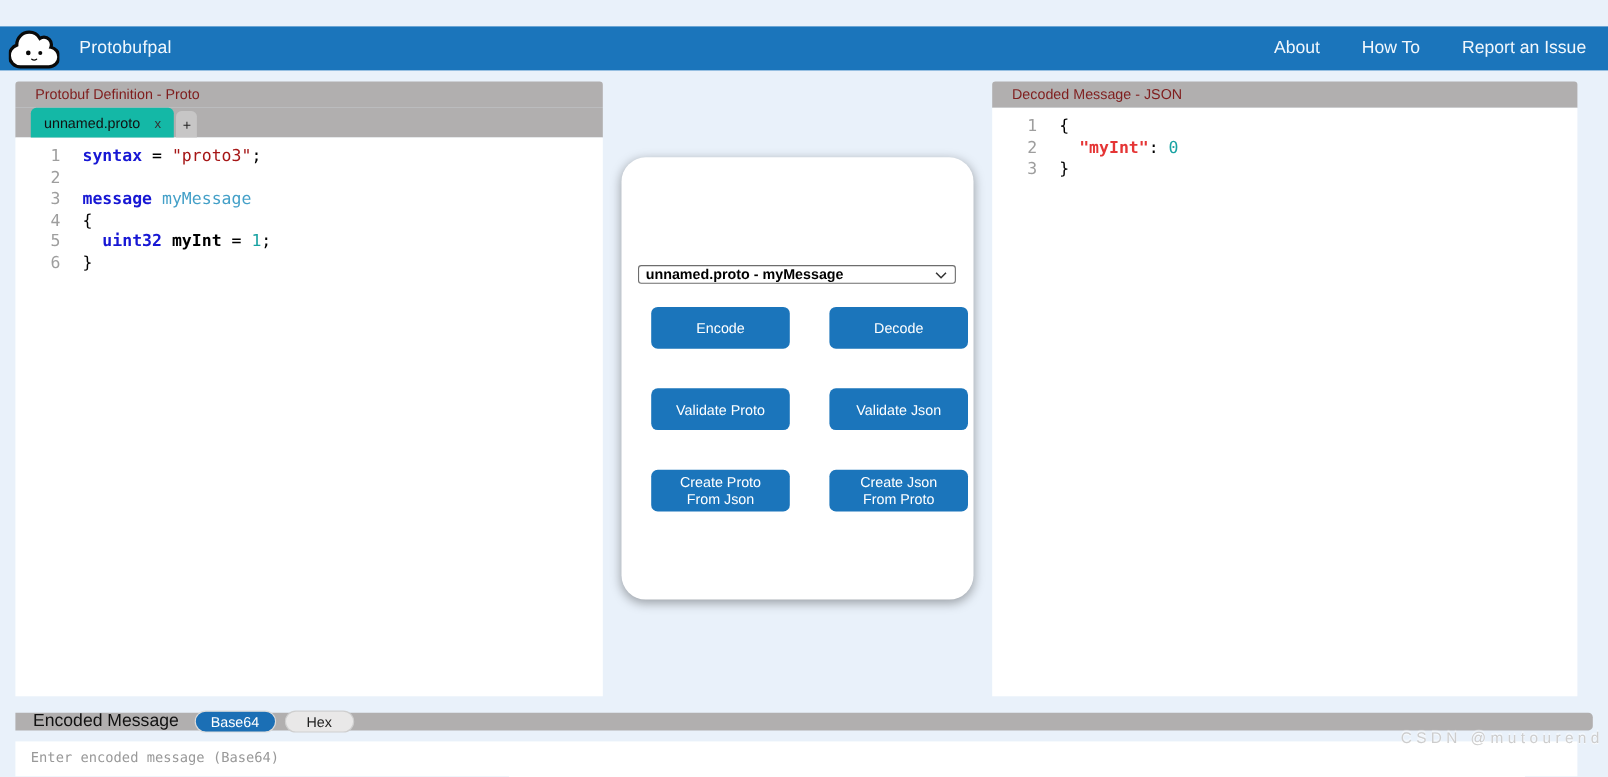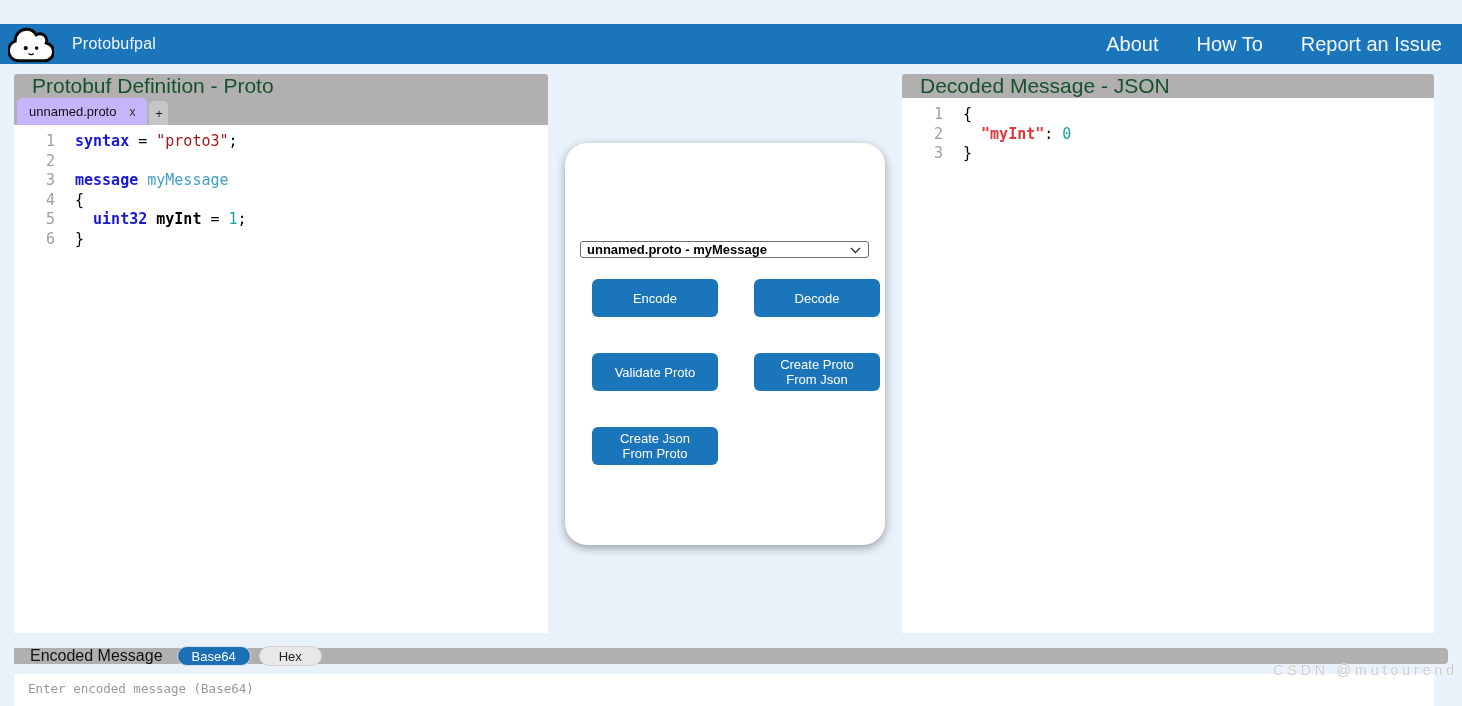--- a/index.html
+++ b/index.html
@@ -12,31 +12,31 @@
   body{font-family:"Liberation Sans",sans-serif;background:var(--page-bg);}
   .page{position:relative;width:1462px;height:706px;}
 
   
   .navbar{position:absolute;left:0;top:0;width:1462px;height:40px;background:var(--blue);
     display:flex;align-items:center;justify-content:space-between;color:#f2f8fd;margin-top:24px;}
   .brand{display:flex;align-items:center;gap:18px;padding-left:8px;cursor:pointer;}
   .brand-logo{width:46px;height:36px;margin-top:2px;}
   .brand-title{font-size:16px;letter-spacing:.2px;}
   .nav-links{display:flex;align-items:center;gap:38px;padding-right:20px;}
-  .nav-links a{color:#f2f8fd;text-decoration:none;font-size:20px;cursor:pointer;}
+  .nav-links a{color:#f2f8fd;text-decoration:none;font-size:16px;cursor:pointer;}
 
   
   .panel{position:absolute;top:74px;}
-  .panel-title{height:24px;line-height:24px;background:var(--header-gray);color:#14532d;
-    font-size:21px;padding-left:18px;border-radius:3px 3px 0 0;}
+  .panel-title{height:24px;line-height:24px;background:var(--header-gray);color:#7f1d1d;
+    font-size:13px;padding-left:18px;border-radius:3px 3px 0 0;}
   .left-panel{left:14px;width:534px;}
   .right-panel{left:902px;width:532px;}
 
   .tab-row{height:27px;background:var(--header-gray);display:flex;align-items:flex-end;}
-  .tab{background:#c4b5fd;height:27px;margin-left:3px;border-radius:5px 5px 0 0;
+  .tab{background:#14b8a6;height:27px;margin-left:14px;border-radius:5px 5px 0 0;
     display:flex;align-items:center;gap:13px;padding:0 12px;font-size:13px;color:#111;cursor:pointer;}
   .tab-close{font-size:12px;color:#333;cursor:pointer;}
   .tab.plus{background:var(--plus-gray);height:24px;width:19px;margin-left:2px;
     justify-content:center;padding:0;font-size:13px;color:#222;}
 
   .editor{background:#fff;font-family:"DejaVu Sans Mono","Liberation Mono",monospace;
     font-size:15px;line-height:19.5px;padding-top:7px;cursor:text;}
   .left-panel .editor{height:508px;}
   .right-panel .editor{height:535px;}
   .cm-line{display:flex;white-space:pre;}
@@ -138,20 +138,21 @@
     <div class="select">
       <span>unnamed.proto - myMessage</span>
       <svg class="chev" width="11" height="7" viewBox="0 0 11 7">
         <polyline points="1,1 5.5,5.5 10,1" fill="none" stroke="#333" stroke-width="1.4"></polyline>
       </svg>
     </div>
     <div class="btn-grid">
       <button class="btn">Encode</button>
       <button class="btn">Decode</button>
       <button class="btn">Validate Proto</button>
+      <button class="btn">Validate Json</button>
       <button class="btn">Create Proto
 From Json</button>
       <button class="btn">Create Json
 From Proto</button>
     </div>
   </div>
 
   <div class="bottom-bar">
     <span class="bottom-title">Encoded Message</span>
     <span class="pill base64">Base64</span>

